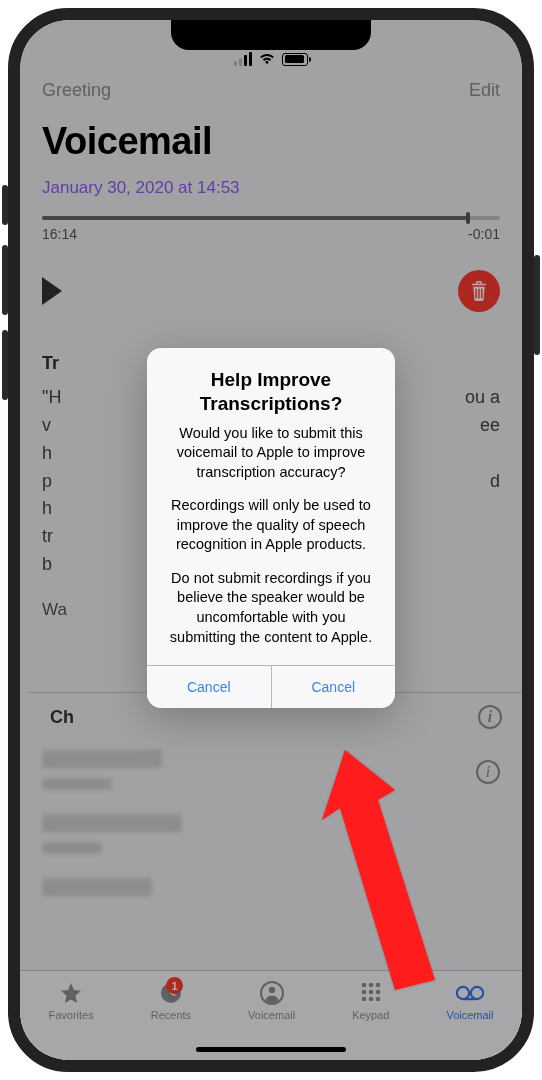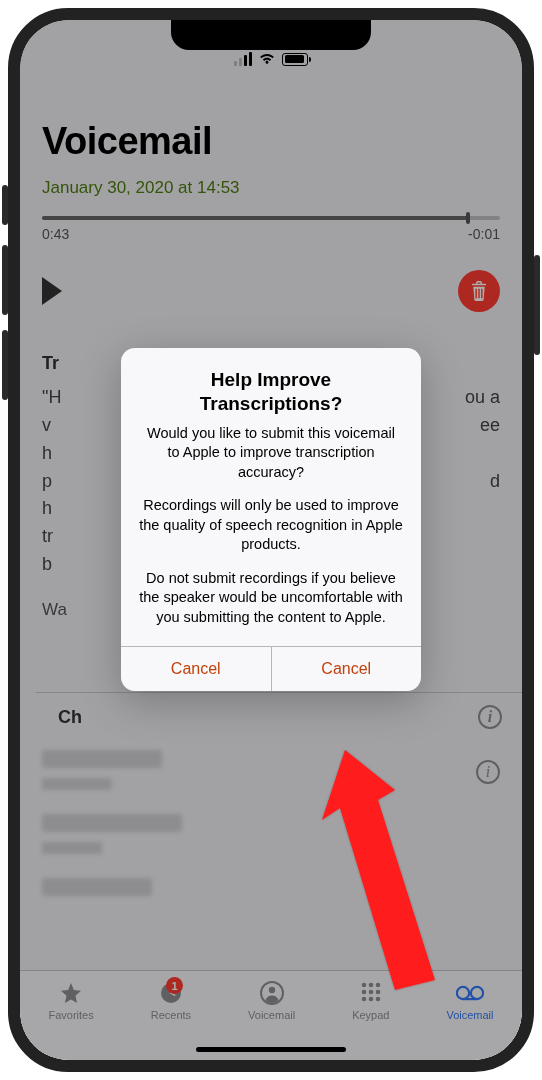--- a/index.html
+++ b/index.html
@@ -80,21 +80,21 @@
     font-size: 18px; color: #8e8e93; z-index:5;
   }
 
   .page-title {
     position: absolute; top: 100px; left: 22px;
     font-size: 38px; font-weight: 800; color: #000; letter-spacing: -0.5px;
     z-index:5;
   }
   .timestamp-line {
     position: absolute; top: 158px; left: 22px;
-    font-size: 17px; color: #4d7c0f; z-index:5;
+    font-size: 17px; color: #8b5cf6; z-index:5;
   }
 
   
   .scrubber-wrap { position:absolute; top: 196px; left: 22px; right: 22px; z-index:5;}
   .scrub-track { height: 4px; background: #c0c0c4; position: relative; border-radius: 2px;}
   .scrub-fill { position:absolute; left:0; top:0; bottom:0; width: 93%; background:#666; border-radius:2px;}
   .scrub-thumb { position:absolute; left: 93%; top: -4px; width: 4px; height: 12px; background:#555; border-radius:2px; transform:translateX(-50%);}
   .scrub-times { display:flex; justify-content:space-between; font-size:14px; color:#555; margin-top:6px;}
 
   
@@ -103,21 +103,21 @@
   .trash-btn { width:42px;height:42px;border-radius:50%;background:#ff3b30;display:flex;align-items:center;justify-content:center;}
 
   
   .transc { position:absolute; top: 330px; left:22px; right:22px; font-size:18px; color:#333; line-height:1.55; z-index:5;}
   .transc .hd { font-weight:600; margin-bottom:6px;}
   .transc .quote { color:#444;}
   .report-link { margin-top:18px; color:#555; font-size:17px;}
 
   
   .choice-row {
-    position:absolute; top: 672px; left:16px; right:0;
+    position:absolute; top: 672px; left:8px; right:0;
     border-top: 1px solid #c8c8cc;
     padding: 12px 20px 0 22px;
     font-size:18px; color:#333; font-weight:600;
     display:flex; justify-content:space-between; align-items:center;
     z-index:5;
   }
   .info-circ { width:24px;height:24px;border:2px solid #8e8e93;border-radius:50%;display:flex;align-items:center;justify-content:center;font-family:Georgia,serif;font-style:italic;font-size:16px;color:#8e8e93;}
 
   .blur-list { position:absolute; top: 720px; left:22px; right:22px; z-index:5;}
   .blur-row { display:flex; justify-content:space-between; align-items:center; padding:10px 0;}
@@ -136,34 +136,34 @@
   .tab { display:flex; flex-direction:column; align-items:center; gap:4px; font-size:11px; color:#8e8e93; position:relative;}
   .tab.active { color:#3478f6;}
   .tab-icon { width:28px; height:24px; display:flex; align-items:center; justify-content:center;}
   .badge { position:absolute; top:-4px; right:8px; background:#ff3b30;color:#fff;font-size:11px;font-weight:600;border-radius:9px;min-width:17px;height:17px;display:flex;align-items:center;justify-content:center;padding:0 4px;}
   .home-indicator{position:absolute;bottom:8px;left:50%;transform:translateX(-50%);width:150px;height:5px;background:#000;border-radius:3px;z-index:60;}
 
   
   .alert {
     position:absolute;
     left: 50%; top: 328px; transform: translateX(-50%);
-    width: 300px;
+    width: 248px;
     background: rgba(250,250,252,0.98);
     border-radius: 14px;
     z-index: 40;
     box-shadow: 0 10px 40px rgba(0,0,0,0.25);
     overflow:hidden;
   }
   .alert-body { padding: 20px 18px 18px 18px; text-align:center;}
   .alert-title { font-size:19px; font-weight:600; color:#000; margin-bottom:8px; line-height:1.25;}
   .alert-msg { font-size:14.5px; color:#000; line-height:1.35;}
   .alert-msg p { margin-bottom:14px;}
   .alert-msg p:last-child{ margin-bottom:0;}
   .alert-btnrow { display:flex; border-top:0.5px solid #b6b6ba;}
-  .alert-btn { flex:1; padding:13px 0; text-align:center; font-size:16px; color:#c2410c; background:transparent; border:none;}
+  .alert-btn { flex:1; padding:13px 0; text-align:center; font-size:14px; color:#3b82f6; background:transparent; border:none;}
   .alert-btn + .alert-btn { border-left:0.5px solid #b6b6ba;}
 
   
   .arrow-anno { position:absolute; z-index: 80; left: 300px; top: 750px; pointer-events:none;}
 </style>
 </head>
 <body>
 
 <div class="side-button sb-left1"></div>
 <div class="side-button sb-left2"></div>
@@ -194,31 +194,35 @@
           <svg class="wifi-icon" viewBox="0 0 24 18">
               <path fill="#000" d="M12 18c1.1 0 2-.9 2-2s-.9-2-2-2-2 .9-2 2 .9 2 2 2zm-5.6-5.6C8 10.8 9.9 10 12 10s4 .8 5.6 2.4l-1.9 1.9C14.6 13.1 13.4 12.6 12 12.6s-2.6.5-3.7 1.7l-1.9-1.9zM2.8 8.8C5.2 6.4 8.4 5 12 5s6.8 1.4 9.2 3.8l-1.9 1.9C17.4 8.8 14.8 7.6 12 7.6S6.6 8.8 4.7 10.7L2.8 8.8z"></path>
             </svg>
         </span>
         <span class="battery">
             <span class="fill"></span>
           </span>
       </div>
     </div>
 
+    <div class="nav-header">
+      <span>Greeting</span>
+      <span>Edit</span>
+    </div>
 
     <h1 class="page-title">Voicemail</h1>
     <div class="timestamp-line">January 30, 2020 at 14:53</div>
 
     <div class="scrubber-wrap">
       <div class="scrub-track">
           <div class="scrub-fill"></div>
           <div class="scrub-thumb"></div>
         </div>
       <div class="scrub-times">
-        <span>0:43</span>
+        <span>16:14</span>
         <span>-0:01</span>
       </div>
     </div>
 
     <div class="play-row">
       <div class="play-tri"></div>
       <div class="trash-btn">
         <svg width="18" height="20" viewBox="0 0 24 28">
             <path fill="#fff" d="M4 8h16l-1.5 18c-.1 1-.9 2-2 2H7.5c-1.1 0-1.9-1-2-2L4 8zm3 3v13h2V11H7zm4 0v13h2V11h-2zm4 0v13h2V11h-2zM8 4V2c0-1 1-2 2-2h4c1 0 2 1 2 2v2h5c.6 0 1 .4 1 1s-.4 1-1 1H3c-.6 0-1-.4-1-1s.4-1 1-1h5zm2 0h4V2h-4v2z"></path>
           </svg>

